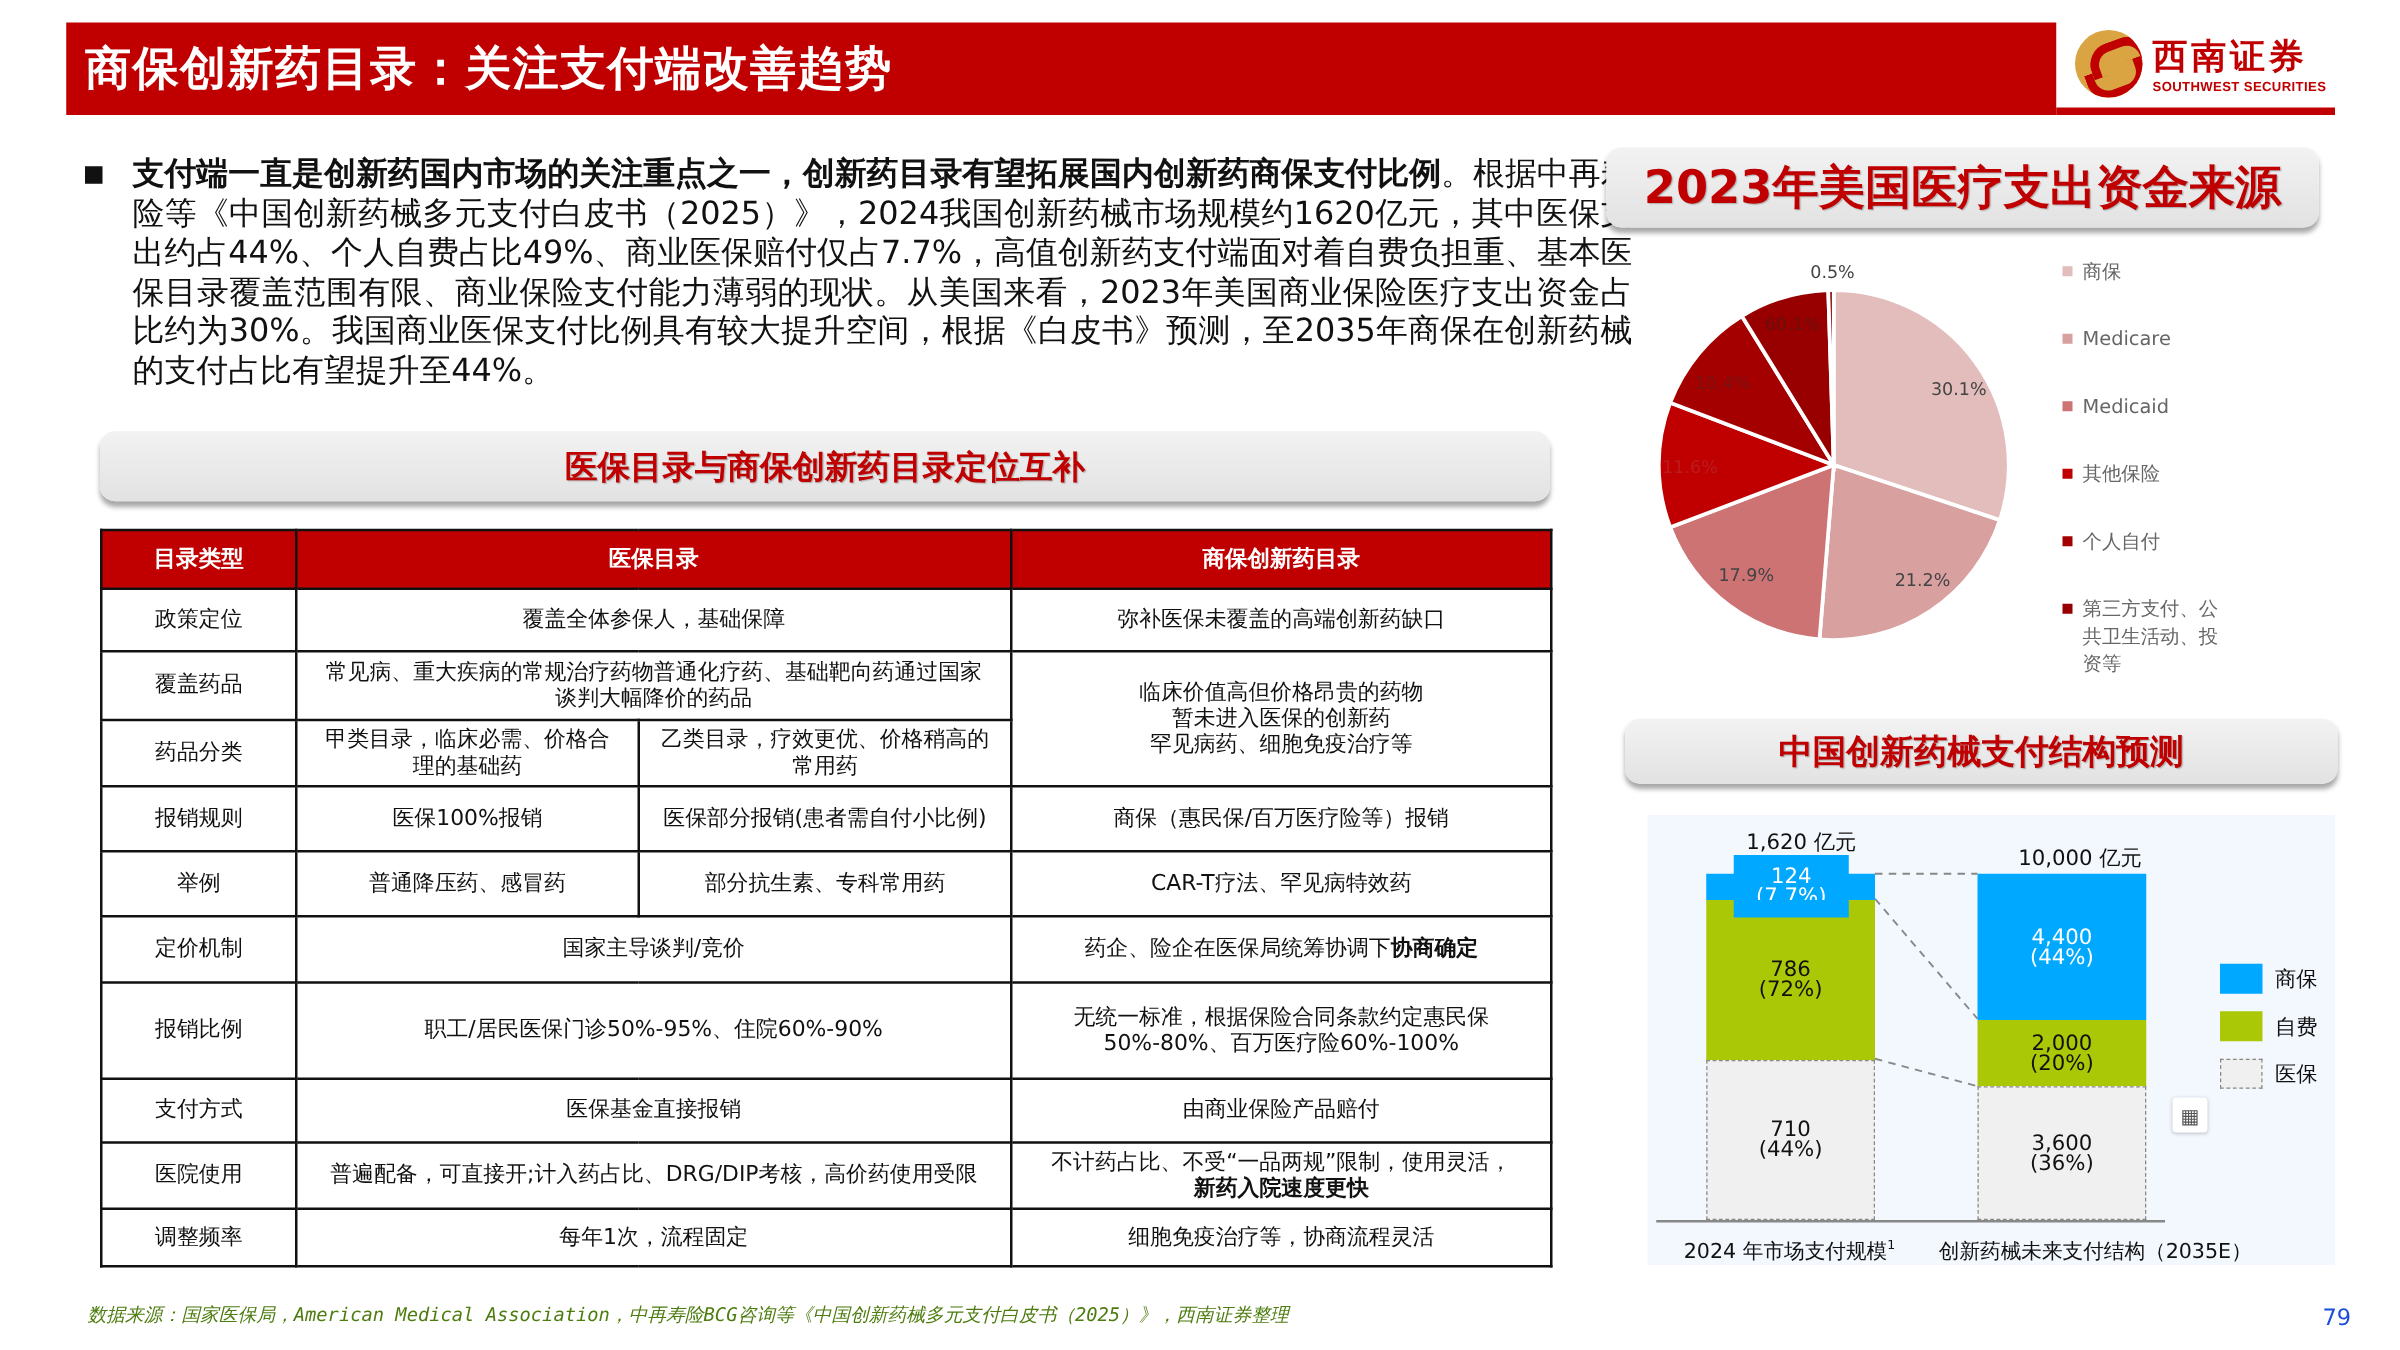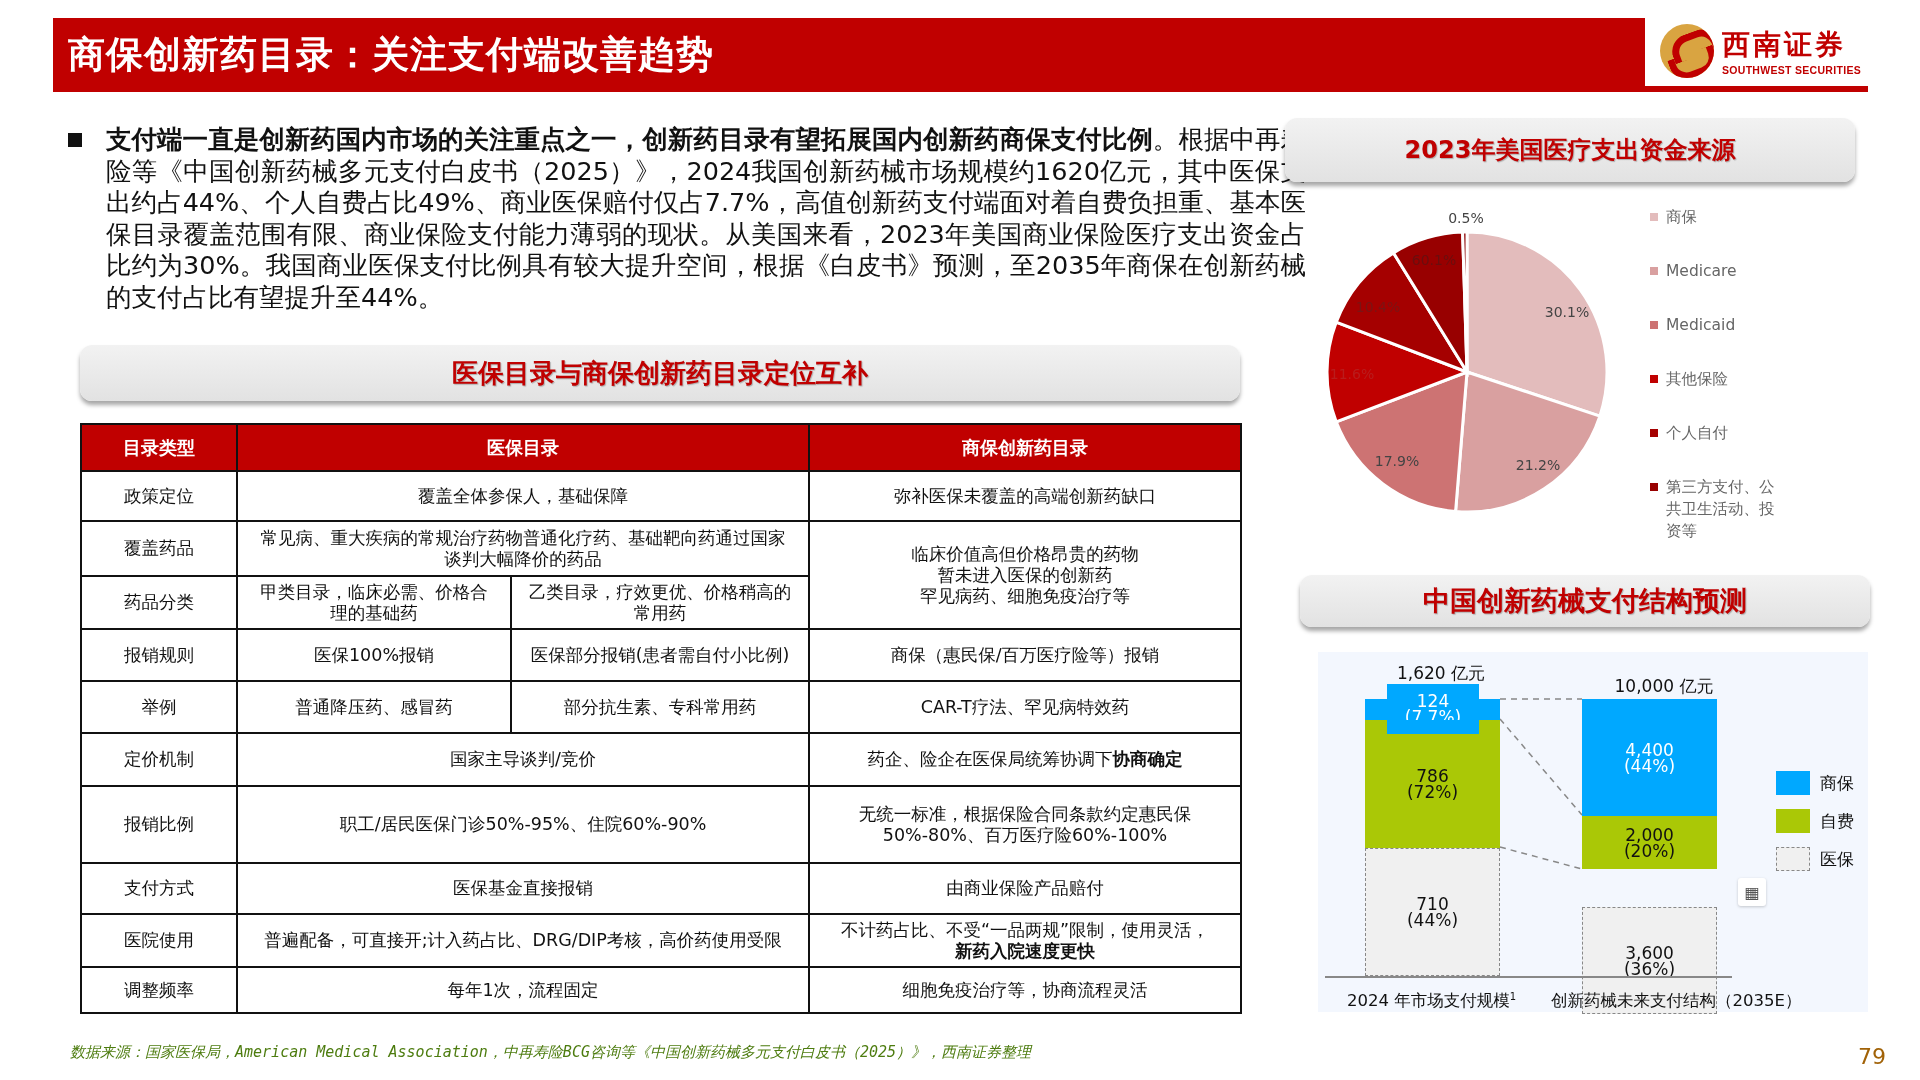--- a/index.html
+++ b/index.html
@@ -19,21 +19,21 @@
 
   
   .bullet { position: absolute; left: 68px; top: 124px; width: 1180px; font-size: 25.5px; line-height: 31.5px; color: #111; }
   .bullet-mark { position: absolute; left: 0; top: 9px; width: 14px; height: 14px; background: #111; }
   .bullet-text { position: absolute; left: 38px; top: 0; width: 1200px; text-align: justify; }
   .bullet-text b { font-weight: bold; }
 
   
   .pill { position: absolute; background: linear-gradient(#f2f2f2, #e2e2e2); border-radius: 12px; box-shadow: 0 4px 4px rgba(0,0,0,0.35); display: flex; align-items: center; justify-content: center; color: #c00000; font-weight: bold; text-shadow: 1px 1px 1px rgba(0,0,0,0.25); }
   .pill-table { left: 80px; top: 345px; width: 1160px; height: 56px; font-size: 26px; }
-  .pill-pie { left: 1285px; top: 118px; width: 570px; height: 64px; font-size: 24px; text-align: right; }
+  .pill-pie { left: 1285px; top: 118px; width: 570px; height: 64px; font-size: 37px; text-align: right; }
   .pill-bar { left: 1300px; top: 575px; width: 570px; height: 52px; font-size: 27px; }
 
   
   .tbl { position: absolute; left: 80px; top: 423px; width: 1160px; border-collapse: collapse; table-layout: fixed; font-size: 17.5px; }
   .tbl td, .tbl th { border: 2px solid #111; text-align: center; vertical-align: middle; line-height: 21px; padding: 0 6px; }
   .tbl th { background: #c00000; color: #fff; font-weight: bold; font-size: 18px; height: 47px; }
   .tbl td { background: #fff; color: #111; }
   .tbl b { font-weight: bold; }
 
   
@@ -52,21 +52,21 @@
   .bar-total { position: absolute; font-size: 17px; color: #111; white-space: nowrap; transform: translateX(-50%); }
   .axis-line { position: absolute; left: 5px; top: 976px; width: 407px; height: 1.5px; background: #888; }
   .x-lbl { position: absolute; top: 990px; font-size: 16.5px; color: #111; white-space: nowrap; }
   .x-lbl sup { font-size: 10px; }
   .blg { position: absolute; display: flex; align-items: center; font-size: 17px; color: #111; }
   .blg-sw { width: 34px; height: 24px; margin-right: 10px; }
   .table-icon { position: absolute; left: 1738px; top: 878px; width: 28px; height: 28px; background: #fff; border-radius: 3px; box-shadow: 0 1px 3px rgba(0,0,0,0.2); display: flex; align-items: center; justify-content: center; font-size: 16px; color: #555; }
 
   
   .source { position: absolute; left: 70px; top: 1043px; font-family: "DejaVu Sans Mono", "Liberation Mono", monospace; font-style: italic; font-size: 15px; color: #4d7c0f; white-space: nowrap; }
-  .page-no { position: absolute; left: 1858px; top: 1044px; font-size: 22px; color: #a16207; }
+  .page-no { position: absolute; left: 1858px; top: 1044px; font-size: 18px; color: #1d4ed8; }
 </style>
 </head>
 <body>
 
 <div class="hdr-bar"></div>
 <div class="hdr-title">商保创新药目录：关注支付端改善趋势</div>
 <div class="hdr-underline"></div>
 <div class="logo">
   <div class="logo-mark"></div>
   <div class="logo-cn">西南证券</div>
@@ -231,21 +231,21 @@
 
 <div class="bar-total" style="left:1664px;top:675px">10,000 亿元</div>
 <div class="bar-seg seg-blue" style="left:1582px;top:699px;width:135px;height:117px">
   <span>4,400</span>
   <span>(44%)</span>
 </div>
 <div class="bar-seg seg-green" style="left:1582px;top:816px;width:135px;height:53px">
   <span>2,000</span>
   <span>(20%)</span>
 </div>
-<div class="bar-seg seg-gray" style="left:1582px;top:907px;width:135px;height:107px">
+<div class="bar-seg seg-gray" style="left:1582px;top:869px;width:135px;height:107px">
   <span>3,600</span>
   <span>(36%)</span>
 </div>
 
 <div class="axis-line" style="left:1325px"></div>
 <div class="x-lbl" style="left:1347px"><span>2024 年市场支付规模</span><sup>1</sup></div>
 <div class="x-lbl" style="left:1551px">创新药械未来支付结构（2035E）</div>
 
 <div class="blg" style="left:1776px;top:771px">
     <span class="blg-sw" style="background:#00a8ff"></span>

